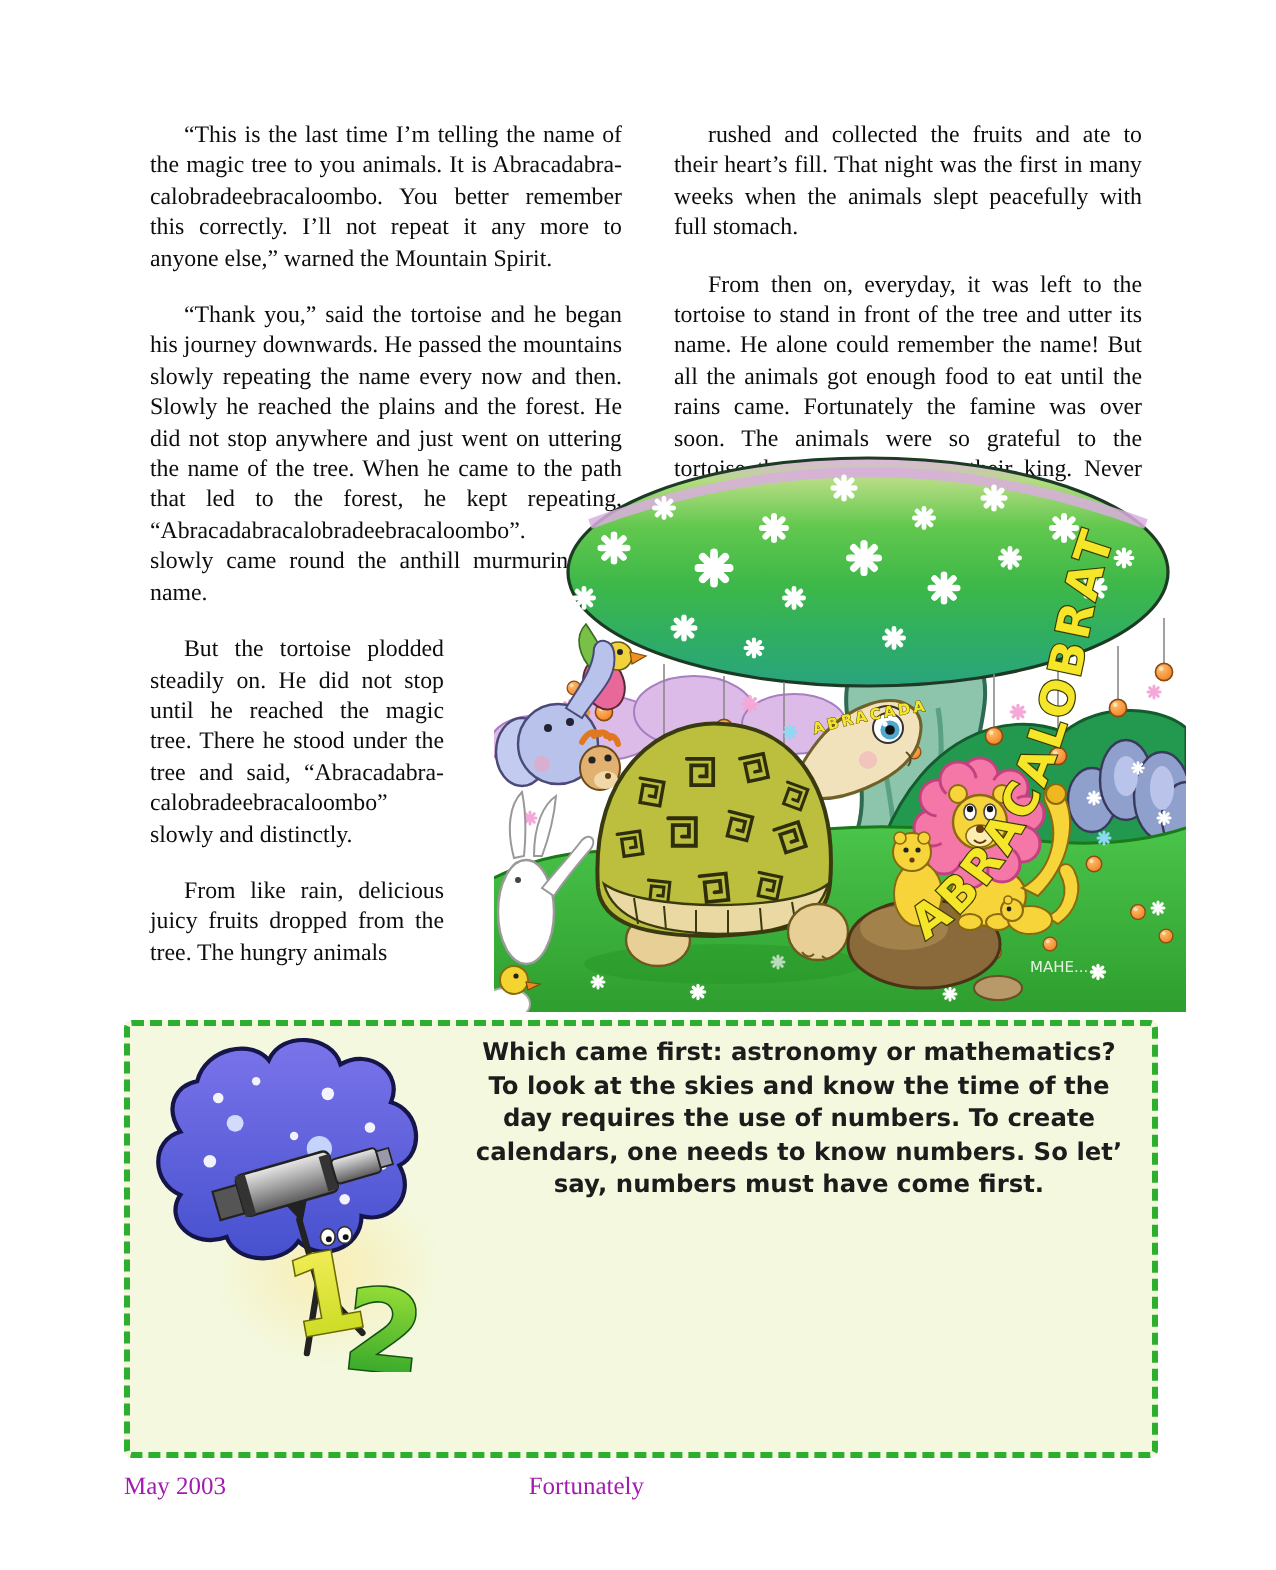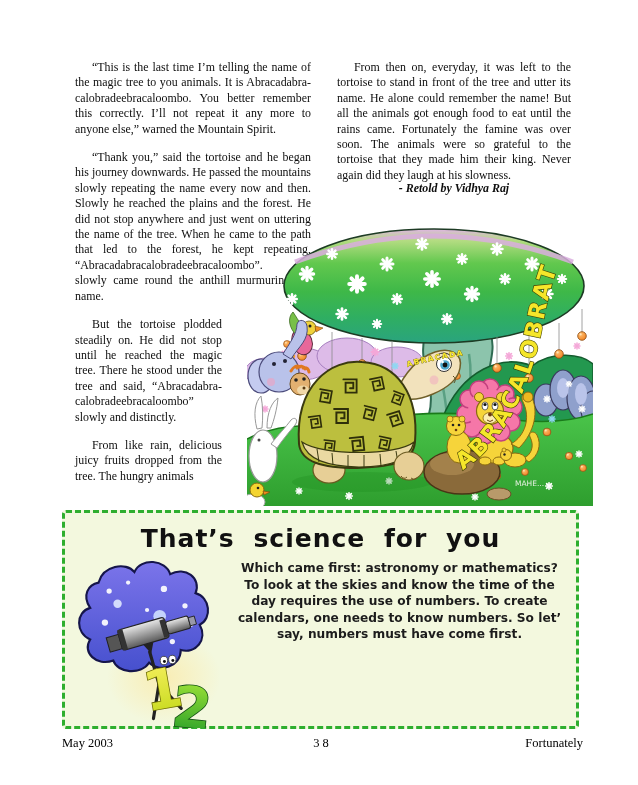--- a/index.html
+++ b/index.html
@@ -29,37 +29,38 @@
   .science-body{display:flex;align-items:flex-start;}
   .science-art{flex:none;width:158px;margin:-4px 0 0 2px;}
   .science-text{
     flex:1;padding:5px 14px 0 0;font-family:"DejaVu Sans",sans-serif;
     font-weight:bold;font-size:12.2px;line-height:16.6px;color:#1c1c1c;text-align:center;margin-left:12px;
   }
   .science-text p{margin:0 0 11px;}
   
   .footer{
     position:absolute;left:62px;top:736px;width:521px;display:flex;align-items:baseline;
-    font-size:12.5px;color:#000000;
+    font-size:12.5px;color:#a21caf;
   }
   .f-side{width:130px;}
   .f-right{text-align:right;}
   .f-center{flex:1;text-align:center;letter-spacing:3px;}
 </style>
 </head>
 <body>
 
 <div class="col col-left">
   <p>“This is the last time I’m telling the name of the magic tree to you animals. It is Abracadabra-calobradeebracaloombo. You better remember this correctly. I’ll not repeat it any more to anyone else,” warned the Mountain Spirit.</p>
   <p>“Thank you,” said the tortoise and he began his journey downwards. He passed the mountains slowly repeating the name every now and then. Slowly he reached the plains and the forest. He did not stop anywhere and just went on uttering the name of the tree. When he came to the path that led to the forest, he kept repeating, “Abracadabracalobradeebracaloombo”. He slowly came round the anthill murmuring the name.</p>
   <p class="nr4">But the tortoise plodded steadily on. He did not stop until he reached the magic tree. There he stood under the tree and said, “Abracadabra-calobradeebracaloombo” slowly and distinctly.</p>
   <p class="nr5">From like rain, delicious juicy fruits dropped from the tree. The hungry animals</p>
 </div>
 
 <div class="col col-right">
+  <p>rushed and collected the fruits and ate to their heart’s fill. That night was the first in many weeks when the animals slept peacefully with full stomach.</p>
   <p>From then on, everyday, it was left to the tortoise to stand in front of the tree and utter its name. He alone could remember the name! But all the animals got enough food to eat until the rains came. Fortunately the famine was over soon. The animals were so grateful to the tortoise that they made him their king. Never again did they laugh at his slowness.</p>
   <div class="byline">- Retold by Vidhya Raj</div>
 </div>
 
 <svg class="illustration" viewBox="0 0 346 302" aria-hidden="true">
   <defs>
     <linearGradient id="g-canopy" x1="0" y1="0" x2="0" y2="1">
       <stop offset="0" stop-color="#e0b4e4"></stop>
         <stop offset=".1" stop-color="#b4dc82"></stop>
       <stop offset=".3" stop-color="#62c84e"></stop>
@@ -361,21 +362,20 @@
     <textPath href="#trunkword-path">ABRACADA</textPath>
   </text>
   <text font-family="DejaVu Sans, sans-serif" font-size="23" font-weight="bold" fill="#f5e62a" stroke="#3a3a00" stroke-width="1.2" letter-spacing="2" paint-order="stroke">
     <textPath href="#arc-path" startOffset="4">ABRACALOBRAT</textPath>
   </text>
 
   <text x="268" y="282" font-family="DejaVu Sans, sans-serif" font-size="7.5" fill="#e4efe0">MAHE...</text>
 </svg>
 
 <div class="science-box">
-  <div class="science-title">That’s science for you</div>
   <div class="science-body">
     <svg class="science-art" viewBox="0 0 150 168" aria-hidden="true">
       <defs>
         <radialGradient id="g-glow" cx=".5" cy=".5" r=".5">
           <stop offset="0" stop-color="#f9edb4"></stop>
             <stop offset="1" stop-color="#f9edb4" stop-opacity="0"></stop>
         </radialGradient>
         <linearGradient id="g-cloud" x1="0" y1="0" x2="0" y2="1">
           <stop offset="0" stop-color="#7b74ea"></stop>
             <stop offset="1" stop-color="#4650ce"></stop>
@@ -438,15 +438,14 @@
       </g>
     </svg>
     <div class="science-text">
       <p>Which came first: astronomy or mathematics?  To look at the skies and know the time of the day requires the use of numbers. To create calendars, one needs to know numbers. So let’ say, numbers must have come first.</p>
     </div>
   </div>
 </div>
 
 <div class="footer">
   <span class="f-side">May 2003</span>
-  <span class="f-center">38</span>
   <span class="f-side f-right">Fortunately</span>
 </div>
 
 </body></html>

